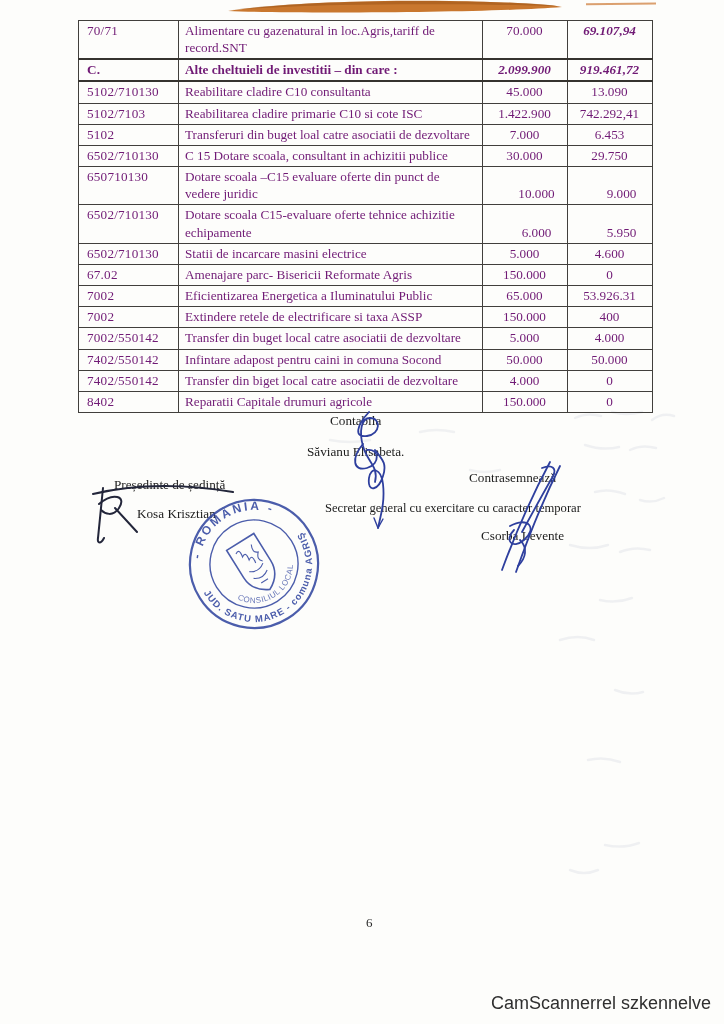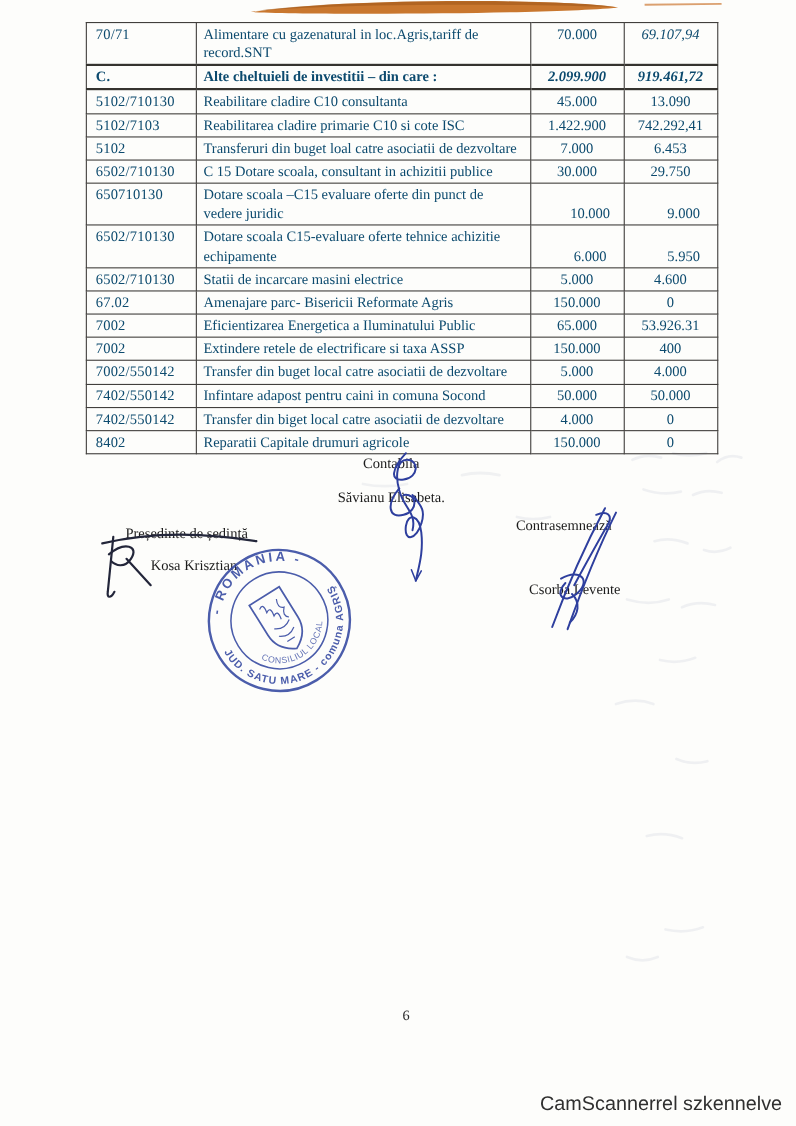--- a/index.html
+++ b/index.html
@@ -7,33 +7,33 @@
     position:relative;width:724px;height:1024px;margin:0 auto;
     background:#fdfdfb;overflow:hidden;
     font-family:"Liberation Serif",serif;color:#1d1d1d;
   }
   
   .top-artifact{position:absolute;left:0;top:0;width:724px;height:16px;}
   
   table.inv{
     position:absolute;left:78px;top:20px;width:574px;
     border-collapse:collapse;table-layout:fixed;
-    font-size:13.2px;line-height:1.3;color:#0c4a6e;
+    font-size:13.2px;line-height:1.3;color:#701a75;
   }
   table.inv td{
     border:1.5px solid #413f3c;
     padding:1px 6px 2px 6px;vertical-align:top;
     overflow:hidden;
   }
   table.inv td.code{padding-left:8px;letter-spacing:.2px;}
   table.inv td.num{text-align:center;padding-right:7px;}
   tr.bold-row td{font-weight:bold;border-top:2.6px solid #35332f;border-bottom:2.6px solid #35332f;}
   tr.bold-row td.num{font-style:italic;}
   tr.vbottom td.num{vertical-align:bottom;padding-left:30px;}
-  td.ital{font-style:italic;}
+  td.ital{font-style:italic;font-weight:bold;}
   
   .sig-label{position:absolute;font-size:13.2px;color:#1c1c1c;white-space:nowrap;}
   .sig-small{font-size:12.6px;}
   .sig-svg{position:absolute;pointer-events:none;}
   
   .stamp{position:absolute;left:166px;top:476px;width:176px;height:176px;opacity:.88;}
   
   .page-number{position:absolute;left:366px;top:915px;font-size:13px;color:#2a2a2a;}
   .watermark{
     position:absolute;right:13px;bottom:10px;
@@ -170,20 +170,21 @@
           <td class="num">0</td>
         </tr>
       </tbody>
   </table>
 
   <div class="sig-label" style="left:330px;top:413px;">Contabila</div>
   <div class="sig-label" style="left:307px;top:444px;">Săvianu Elisabeta.</div>
   <div class="sig-label" style="left:114px;top:477px;">Președinte de ședință</div>
   <div class="sig-label" style="left:137px;top:506px;">Kosa Krisztian</div>
   <div class="sig-label" style="left:469px;top:470px;">Contrasemnează</div>
+  <div class="sig-label sig-small" style="left:325px;top:501px;">Secretar general cu exercitare cu caracter temporar</div>
   <div class="sig-label" style="left:481px;top:528px;">Csorba Levente</div>
 
   <svg class="sig-svg" style="left:323px;top:406px;width:110px;height:130px;" viewBox="0 0 110 130">
     <g stroke="#2e3f9e" stroke-width="1.8" fill="none" stroke-linecap="round">
       <path d="M46,6 C33,20 31,32 44,30 C58,28 58,12 47,12 C38,12 36,26 40,40 C44,56 56,60 52,76"></path>
       <path d="M40,38 C28,52 30,66 44,62 C58,58 56,42 44,44"></path>
       <path d="M52,44 C60,54 64,58 60,70 C56,84 44,88 46,72 C48,60 58,62 60,78 C62,96 58,108 55,122"></path>
       <path d="M55,122 L51,112 M55,122 L60,113" stroke-width="1.4"></path>
     </g>
   </svg>

